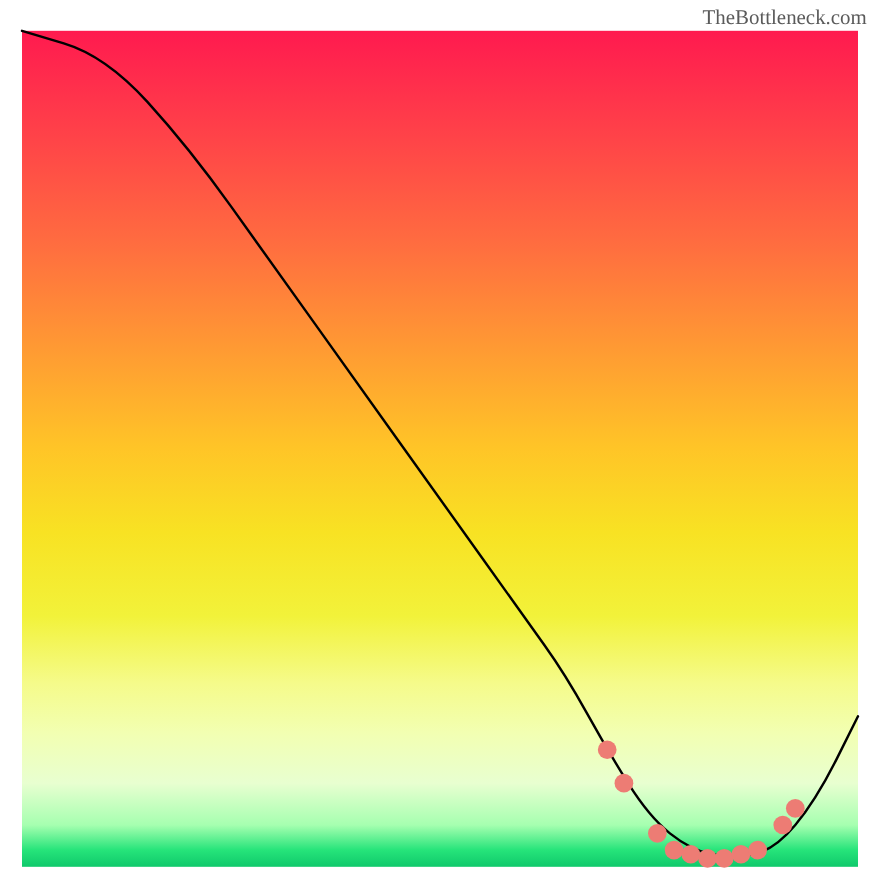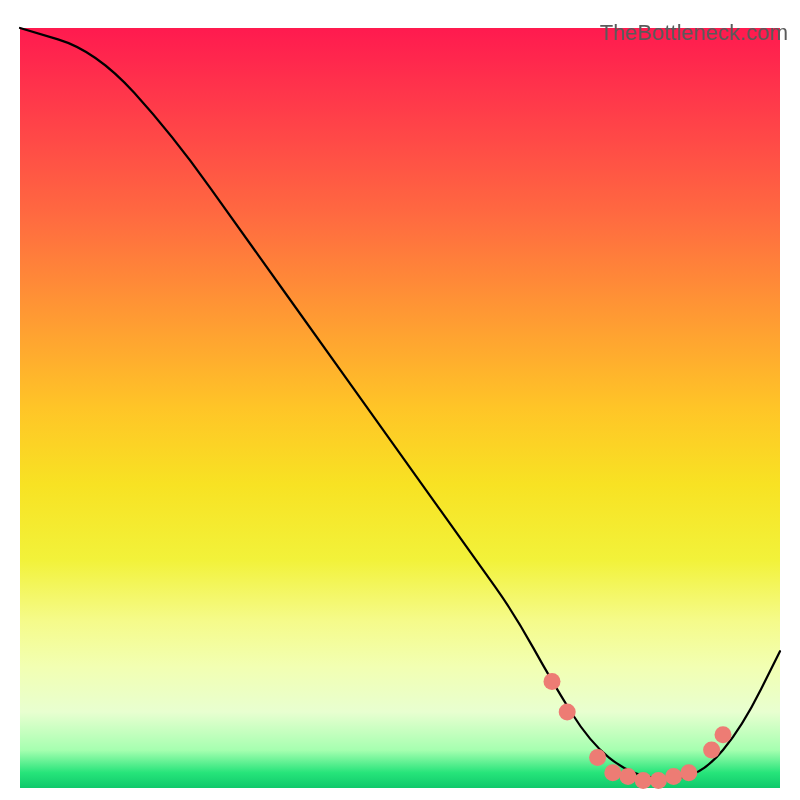--- a/index.html
+++ b/index.html
@@ -5,24 +5,24 @@
   * { margin: 0; padding: 0; box-sizing: border-box; }
   html, body { width: 800px; height: 800px; overflow: hidden; }
   .chart-container {
     position: relative;
     width: 800px;
     height: 800px;
     background: #ffffff;
   }
   .watermark {
     position: absolute;
-    top: 20px;
+    top: 6px;
     right: 12px;
-    font-family: Liberation Sans, sans-serif;
-    font-size: 22px;
+    font-family: Liberation Serif, serif;
+    font-size: 19px;
     color: #5a5a5a;
     z-index: 10;
   }
   .plot-area {
     position: absolute;
     left: 20px;
     top: 28px;
     width: 760px;
     height: 760px;
   }

